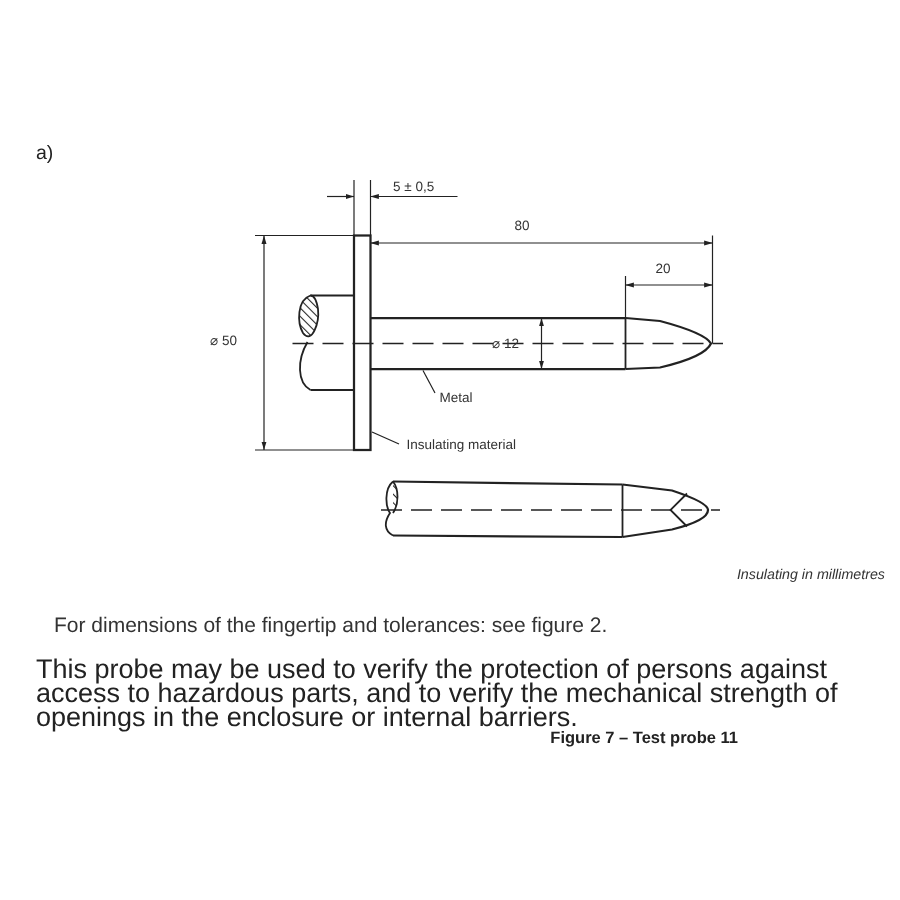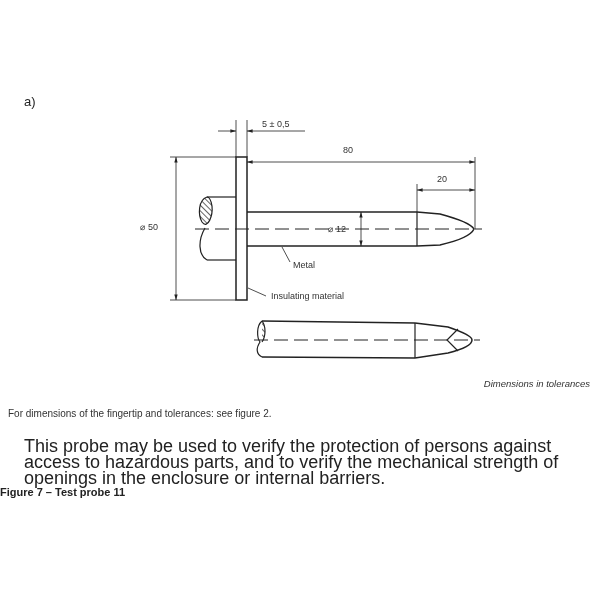--- a/index.html
+++ b/index.html
@@ -4,23 +4,23 @@
   <style>
     html, body { margin: 0; padding: 0; background: #ffffff; }
     body { width: 600px; height: 600px; position: relative; overflow: hidden;
            font-family: "Liberation Sans", sans-serif; color: #222; }
     .abs { position: absolute; }
     .sub-label { left: 24px; top: 94px; font-size: 13px; color: #222; }
     .drawing { left: 0; top: 0; width: 600px; height: 600px; }
     .dim-text { font-size: 9px; fill: #333; font-family: "Liberation Sans", sans-serif; }
     .units { left: 300px; top: 378px; width: 290px; text-align: right;
              font-size: 9.5px; font-style: italic; color: #333; }
-    .note { left: 8px; top: 408px; font-size: 10px; color: #333; }
+    .note { left: 36px; top: 408px; font-size: 14px; color: #333; }
     .para { left: 24px; top: 438px; width: 570px; font-size: 18px; line-height: 16px; color: #222; }
-    .caption { left: 0; top: 486px; width: 492px; text-align: left; font-size: 11px; font-weight: bold; color: #222; }
+    .caption { left: 0; top: 486px; width: 492px; text-align: right; font-size: 11px; font-weight: bold; color: #222; }
   </style>
 </head>
 <body>
 
 <div class="abs sub-label">a)</div>
 
 <svg class="abs drawing" viewBox="0 0 600 600" width="600" height="600">
   <defs>
     <marker id="arr" viewBox="0 0 10 10" refX="10" refY="5" markerWidth="7" markerHeight="7" orient="auto-start-reverse">
       <path d="M0,2 L10,5 L0,8 z" fill="#222"></path>
@@ -80,16 +80,16 @@
 
   <text class="dim-text" x="262" y="127">5 ± 0,5</text>
   <text class="dim-text" x="343" y="153">80</text>
   <text class="dim-text" x="437" y="182">20</text>
   <text class="dim-text" x="140" y="230">⌀ 50</text>
   <text class="dim-text" x="328" y="232">⌀ 12</text>
   <text class="dim-text" x="293" y="268">Metal</text>
   <text class="dim-text" x="271" y="299">Insulating material</text>
 </svg>
 
-<div class="abs units">Dimensions in tolerances</div>
+<div class="abs units">Insulating in millimetres</div>
 <div class="abs note">For dimensions of the fingertip and tolerances: see figure 2.</div>
 <div class="abs para">This probe may be used to verify the protection of persons against access to hazardous parts, and to verify the mechanical strength of openings in the enclosure or internal barriers.</div>
 <div class="abs caption">Figure 7 – Test probe 11</div>
 
 </body></html>

